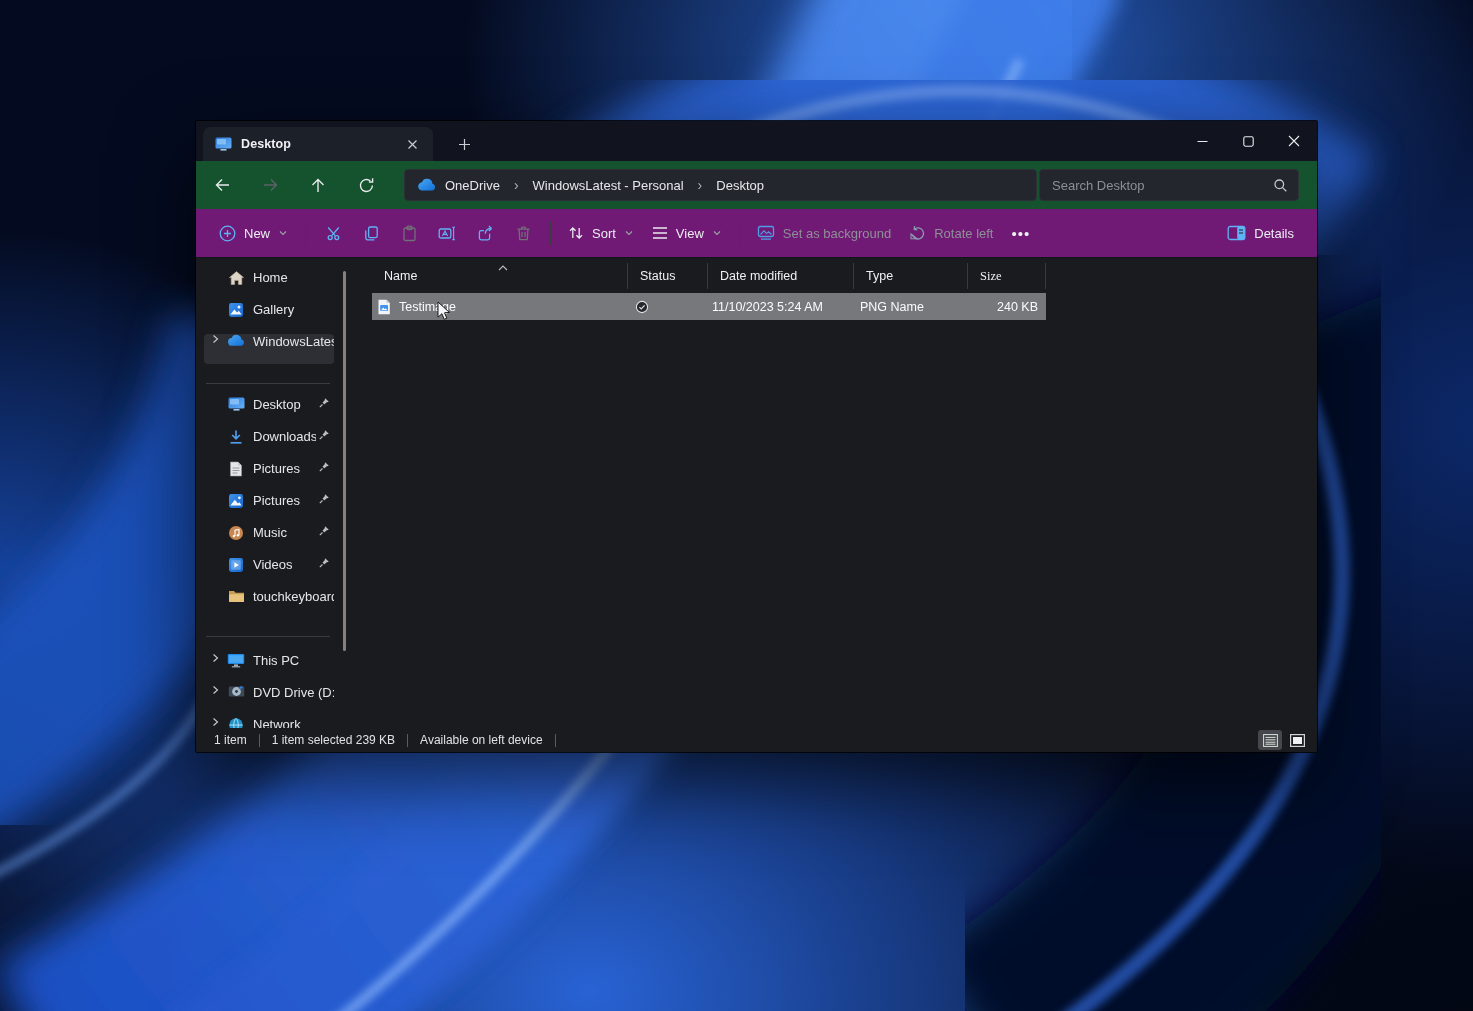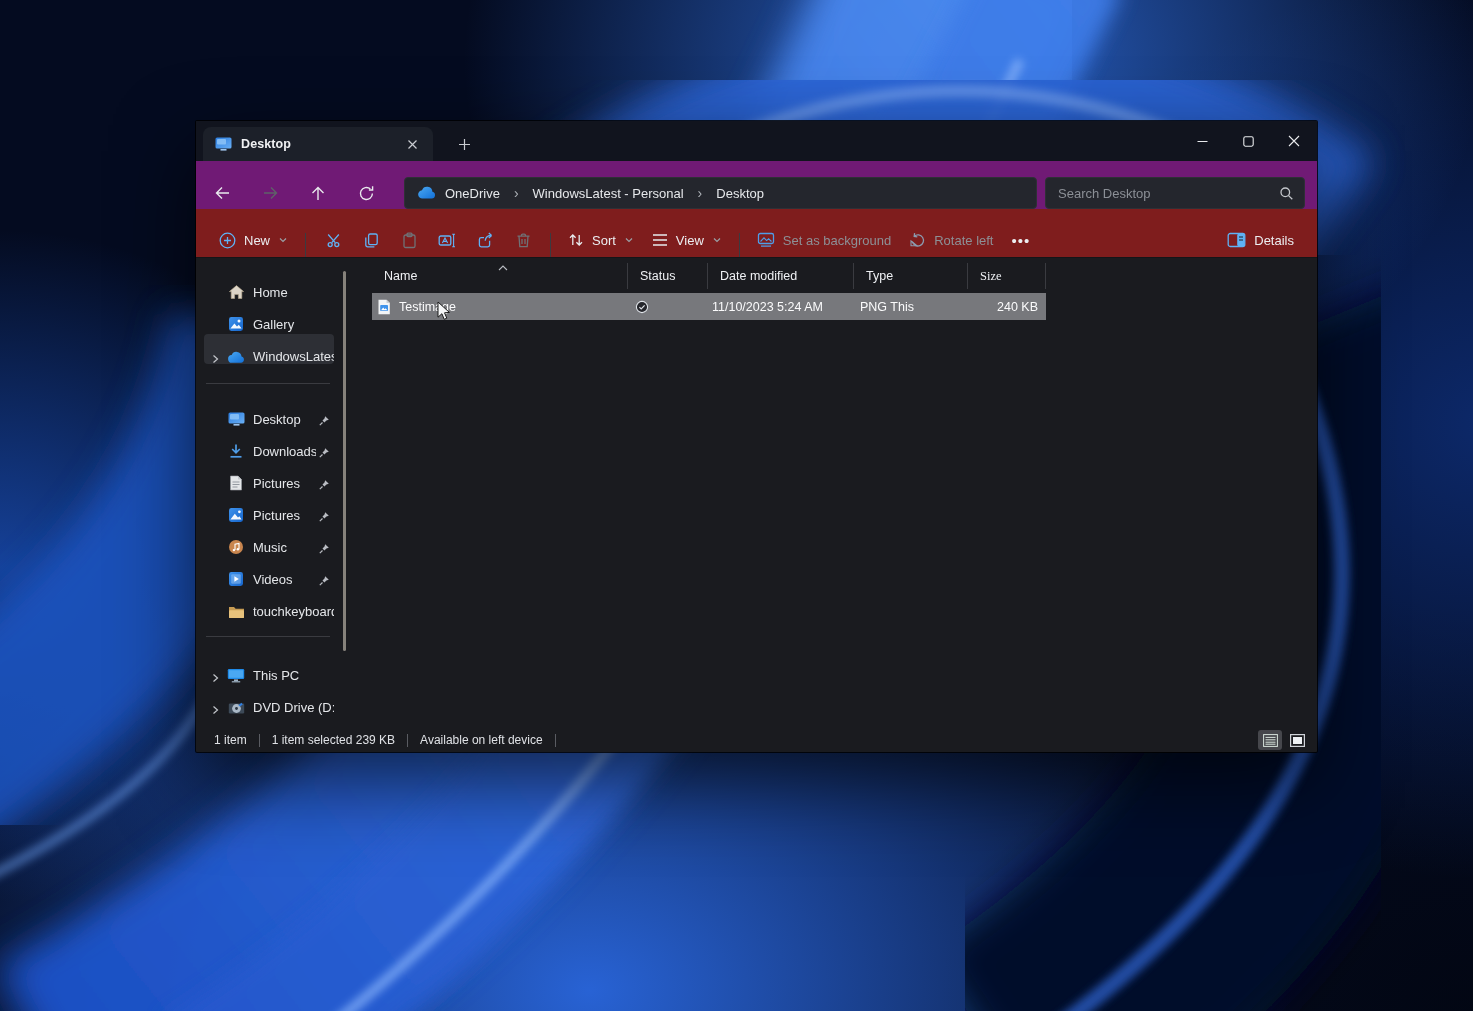--- a/index.html
+++ b/index.html
@@ -34,52 +34,52 @@
   }
   .tab-title { flex:1; font-size:12.5px; color:#f0f1f3; font-weight:700; letter-spacing:.1px;
     white-space:nowrap; overflow:hidden; }
   .icon-btn-plain { display:flex; align-items:center; justify-content:center; border-radius:4px; }
   .tab-close { width:22px; height:22px; }
   .newtab { width:26px; height:26px; margin:0 0 4px 18px; display:flex; align-items:center; justify-content:center; border-radius:4px; }
   .wincontrols { position:absolute; right:0; top:0; height:40px; display:flex; }
   .winbtn { width:46px; height:40px; display:flex; align-items:center; justify-content:center; }
 
   
-  .addressrow { height:48px; background:#701a75; display:flex; align-items:flex-end; padding:0 12px 0 10px; }
+  .addressrow { height:48px; background:#14532d; display:flex; align-items:center; padding:0 12px 0 10px; }
   .navbtn { width:32px; height:32px; display:flex; align-items:center; justify-content:center; border-radius:4px; margin-right:16px; }
   .addressfield {
     margin-left:6px; width:633px; height:32px; background:#24262d; border:1px solid #2e3036;
     border-radius:4px; display:flex; align-items:center; padding:0 12px; gap:8px;
   }
   .crumb { color:#e6e8eb; font-size:13px; white-space:nowrap; }
   .crumb-chevron { color:#aeb2b8; font-size:14px; padding:0 6px; }
   .searchfield {
-    margin-left:8px; width:260px; height:32px; background:#24262d; border:1px solid #2e3036;
+    margin-left:2px; width:260px; height:32px; background:#24262d; border:1px solid #2e3036;
     border-radius:4px; display:flex; align-items:center; padding:0 10px 0 12px;
   }
   .search-input { flex:1; background:transparent; border:none; outline:none; color:#e6e8eb; font-size:13px;
     font-family:"Liberation Sans", sans-serif; }
   .search-input::placeholder { color:#8b8f96; }
 
   
-  .toolbar { height:49px; background:#7f1d1d; border-bottom:1px solid #141518;
-    display:flex; align-items:flex-end; padding:0 14px; }
+  .toolbar { height:49px; background:#701a75; border-bottom:1px solid #141518;
+    display:flex; align-items:center; padding:0 14px; }
   .tbtn { display:flex; align-items:center; gap:8px; padding:0 9px; height:34px; border-radius:4px; color:#eceef1; }
   .tbtn.disabled { color:#8d9096; }
   .ticon { width:38px; height:34px; display:flex; align-items:center; justify-content:center; border-radius:4px; }
   .tdivider { width:1px; height:24px; background:#3a3b41; margin:0 8px; }
   .tspacer { flex:1; }
   .ellipsis-label { color:#eceef1; font-size:15px; letter-spacing:1px; }
 
   
   .main { height:470px; display:flex; position:relative; }
   .sidebar { width:164px; position:relative; overflow:hidden; flex:none; }
   .sideitem {
     position:absolute; left:8px; width:130px; height:30px; border-radius:4px;
-    display:flex; align-items:flex-end; font-size:13px; color:#e4e6e9;
+    display:flex; align-items:flex-start; font-size:13px; color:#e4e6e9;
   }
   .sideitem.selected { background:#2d2f35; }
   .side-chevron { width:22px; display:flex; justify-content:center; flex:none; }
   .side-icon { width:20px; display:flex; justify-content:center; flex:none; margin-right:7px; }
   .side-label { flex:1; white-space:nowrap; overflow:hidden; }
   .side-pin { width:16px; flex:none; display:flex; justify-content:center; margin-right:2px; }
   .side-divider { position:absolute; left:10px; width:124px; height:1px; background:#3a3b40; }
   .scrollthumb { position:absolute; left:147px; top:13px; width:3px; height:380px; background:#9a948c; border-radius:2px; opacity:.85; }
 
   .content { flex:1; position:relative; }
@@ -595,21 +595,21 @@
         </div>
         <div class="cell-status">
           <span style="display:flex">
             <svg width="14" height="14" viewBox="0 0 14 14">
                 <circle cx="7" cy="7" r="5.6" fill="#26272c" stroke="#dfe3e8" stroke-width="1.1"></circle>
                 <path d="M4.4 7.1 L6.2 8.9 L9.6 5.3" fill="none" stroke="#dfe3e8" stroke-width="1.2"></path>
               </svg>
           </span>
         </div>
         <div class="cell-date">11/10/2023 5:24 AM</div>
-        <div class="cell-type">PNG This</div>
+        <div class="cell-type">PNG Name</div>
         <div class="cell-size">240 KB</div>
       </div>
     </div>
   </div>
 
   <div class="statusbar">
     <span>1 item</span>
     <span class="statussep"></span>
     <span>1 item selected  239 KB</span>
     <span class="statussep"></span>

